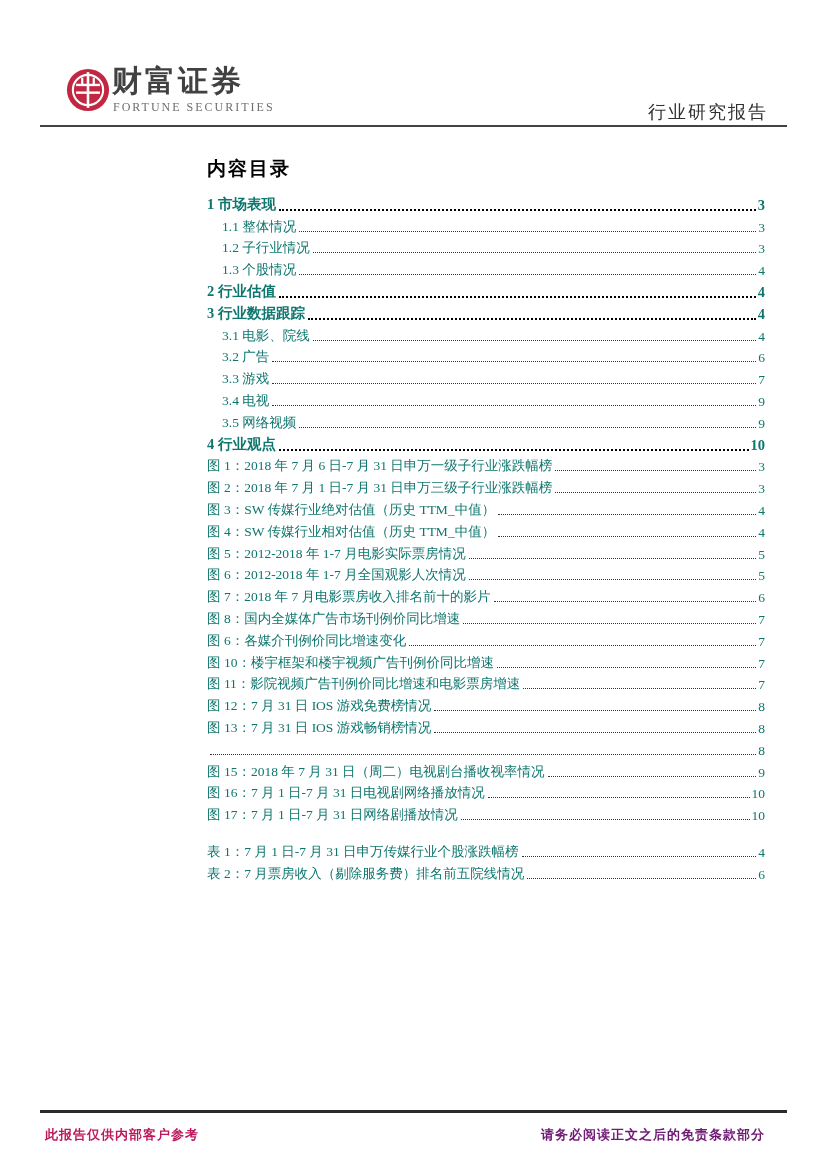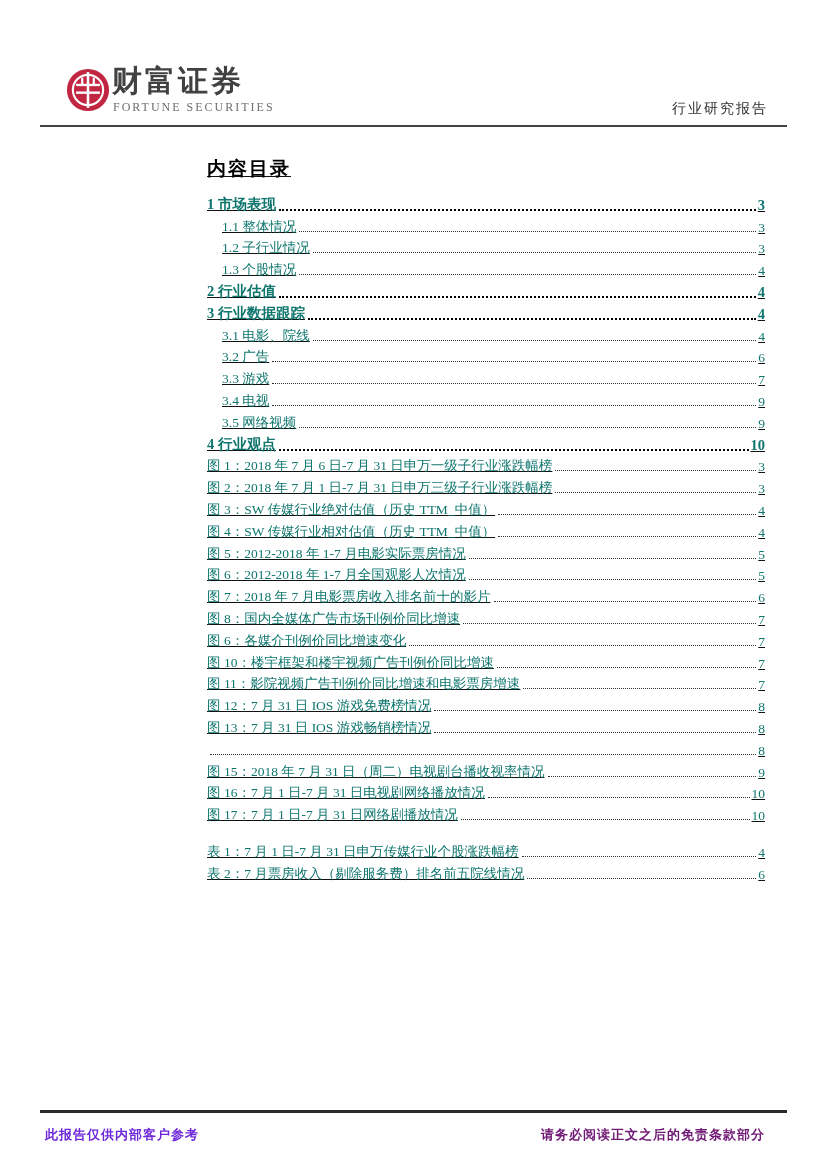--- a/index.html
+++ b/index.html
@@ -19,29 +19,29 @@
     position:absolute; left:112px; top:16px;
     font-size:30px; font-weight:bold; color:#414141;
     letter-spacing:3px; line-height:34px;
   }
   .brand-en {
     position:absolute; left:113px; top:52px;
     font-size:12px; color:#6d6e71; letter-spacing:2px; line-height:14px;
   }
   .report-type {
     position:absolute; right:59px; top:52px;
-    font-size:14px; color:#2f2f2f; letter-spacing:2px;
+    font-size:18px; color:#2f2f2f; letter-spacing:2px;
   }
   .header-rule {
     position:absolute; left:40px; top:77px; width:747px; height:2px;
     background:#3f4345;
   }
 
   
-  .content { position:absolute; left:207px; top:108px; width:558px;text-decoration:underline; }
+  .content { position:absolute; left:207px; top:108px; width:558px; }
   .section-title {
     margin:0 0 10px 0;
     font-size:19px; font-weight:bold; color:#000;
     line-height:26px; letter-spacing:2px;
   }
   .section-title.figures { margin-top:28px; }
 
   .row {
     display:flex; align-items:flex-end;
     height:21.8px; font-size:13.5px; color:#0f766e;
@@ -62,21 +62,21 @@
 
   .gap { height:15px; }
 
   
   .footer-rule {
     position:absolute; left:40px; top:1062px; width:747px; height:3px;
     background:#2b2b2b;
   }
   .footer-left {
     position:absolute; left:45px; top:1078px;
-    font-size:13px; font-weight:bold; color:#6d28d9; letter-spacing:1px;
+    font-size:13px; font-weight:bold; color:#be185d; letter-spacing:1px;
   }
   .footer-right {
     position:absolute; right:62px; top:1078px;
     font-size:13px; font-weight:bold; color:#701a75; letter-spacing:1px;
   }
 </style>
 </head>
 <body>
 
 <div class="page">

